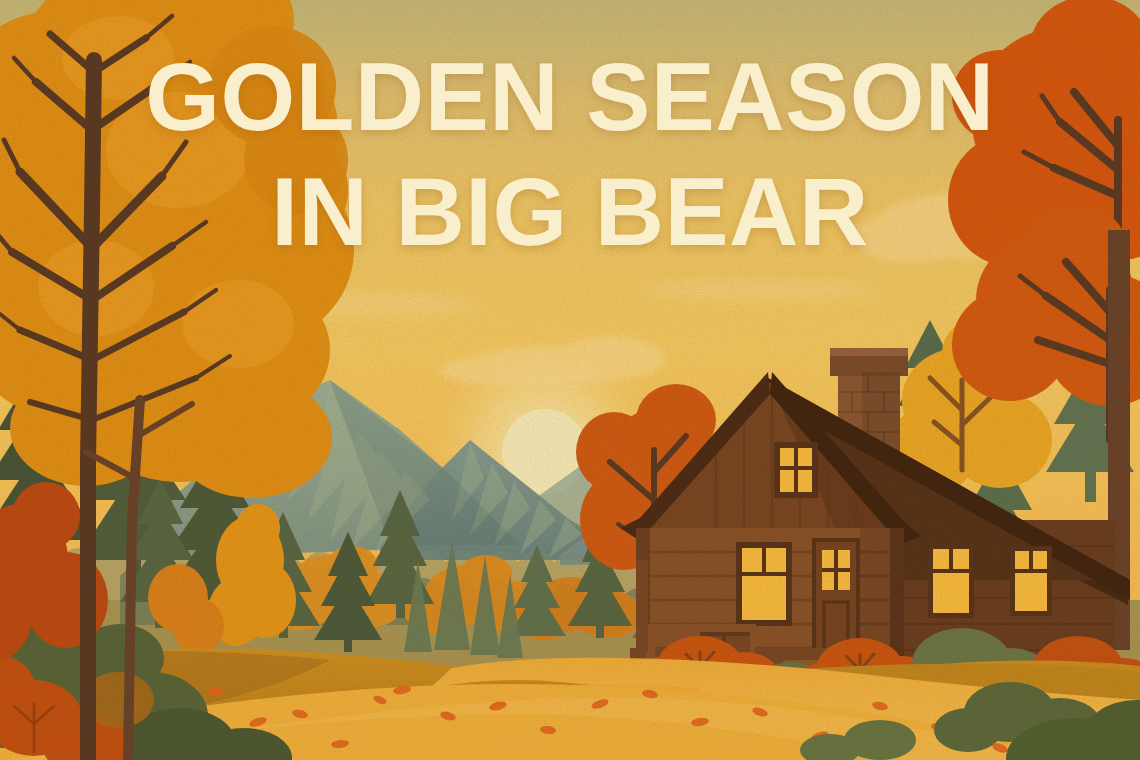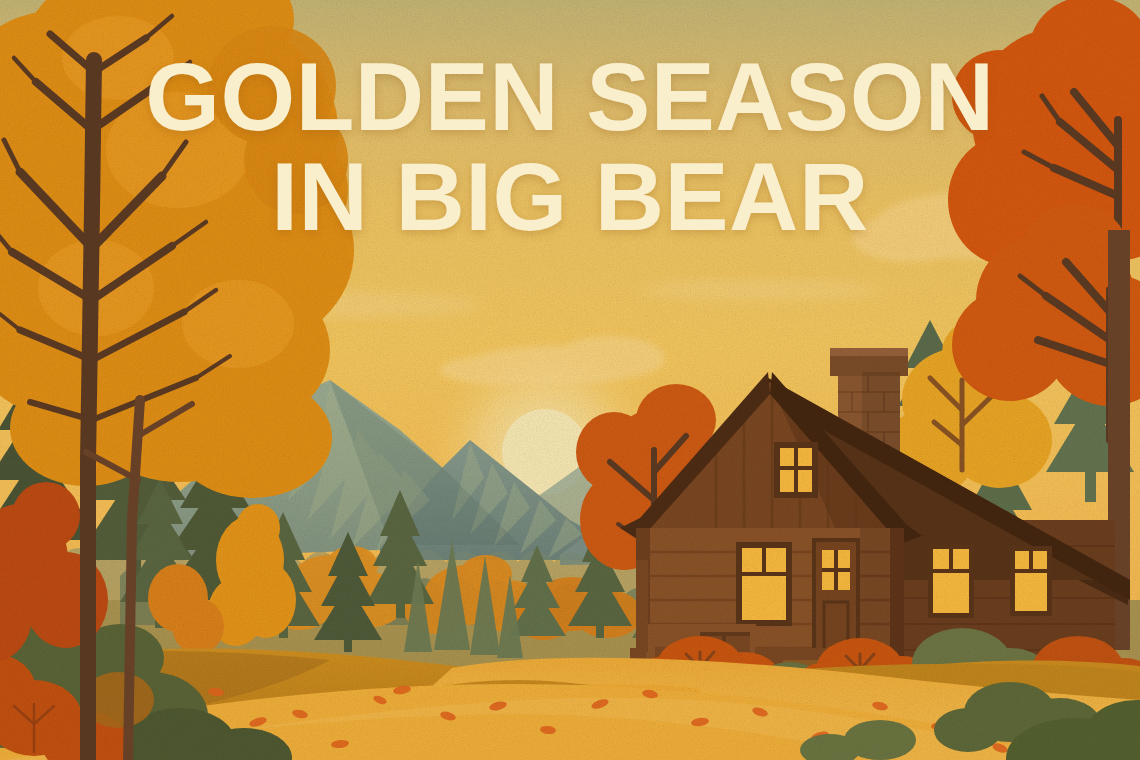--- a/index.html
+++ b/index.html
@@ -38,21 +38,21 @@
     color: #F9EFCD;
     font-family: "Liberation Sans", sans-serif;
     font-weight: bold;
     font-size: 96px;
     line-height: 1.02;
     letter-spacing: 0.5px;
     text-shadow: 0 3px 9px rgba(150, 90, 20, 0.28);
     white-space: nowrap;
   }
   .title-line.line2 {
-    margin-top: 2px;
+    margin-top: 17px;
   }
   .grain {
     position: absolute;
     inset: 0;
     pointer-events: none;
     opacity: 0.30;
     mix-blend-mode: multiply;
   }
 </style>
 </head>

